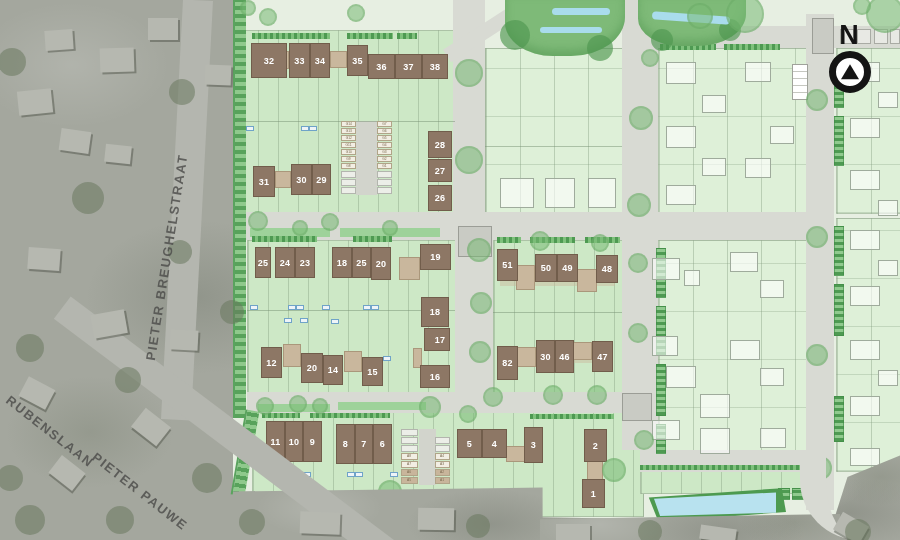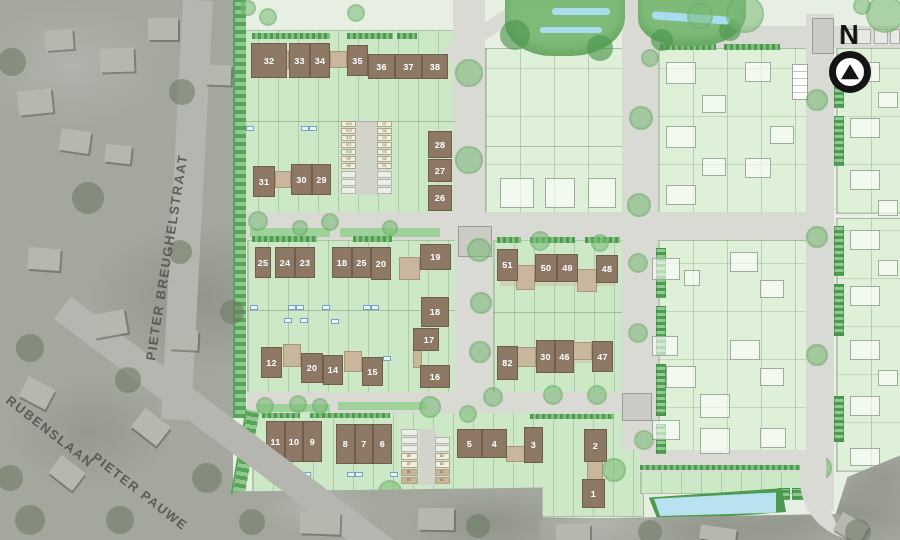--- a/index.html
+++ b/index.html
@@ -327,21 +327,21 @@
     <div class="lot" style="left: 428px; top: 159px; width: 24px; height: 23px;">27</div>
     <div class="lot" style="left: 428px; top: 185px; width: 24px; height: 26px;">26</div>
     <div class="lot" style="left: 255px; top: 247px; width: 16px; height: 31px;">25</div>
     <div class="lot" style="left: 275px; top: 247px; width: 20px; height: 31px;">24</div>
     <div class="lot" style="left: 295px; top: 247px; width: 20px; height: 31px;">23</div>
     <div class="lot" style="left: 332px; top: 247px; width: 20px; height: 31px;">18</div>
     <div class="lot" style="left: 352px; top: 247px; width: 19px; height: 31px;">25</div>
     <div class="lot" style="left: 371px; top: 247px; width: 20px; height: 33px;">20</div>
     <div class="lot" style="left: 420px; top: 244px; width: 31px; height: 26px;">19</div>
     <div class="lot" style="left: 421px; top: 297px; width: 28px; height: 30px;">18</div>
-    <div class="lot" style="left: 413px; top: 328px; width: 26px; height: 23px; padding-left: 6px;">17</div>
+    <div class="lot" style="left: 424px; top: 328px; width: 26px; height: 23px; padding-left: 6px;">17</div>
     <div class="lot" style="left: 420px; top: 365px; width: 30px; height: 23px;">16</div>
     <div class="lot" style="left: 261px; top: 347px; width: 21px; height: 31px;">12</div>
     <div class="lot" style="left: 301px; top: 353px; width: 22px; height: 30px;">20</div>
     <div class="lot" style="left: 323px; top: 355px; width: 20px; height: 30px;">14</div>
     <div class="lot" style="left: 362px; top: 357px; width: 21px; height: 29px;">15</div>
     <div class="lot" style="left: 497px; top: 249px; width: 21px; height: 32px;">51</div>
     <div class="lot" style="left: 535px; top: 254px; width: 22px; height: 28px;">50</div>
     <div class="lot" style="left: 557px; top: 254px; width: 21px; height: 28px;">49</div>
     <div class="lot" style="left: 596px; top: 255px; width: 22px; height: 28px;">48</div>
     <div class="lot" style="left: 497px; top: 346px; width: 21px; height: 34px;">82</div>

